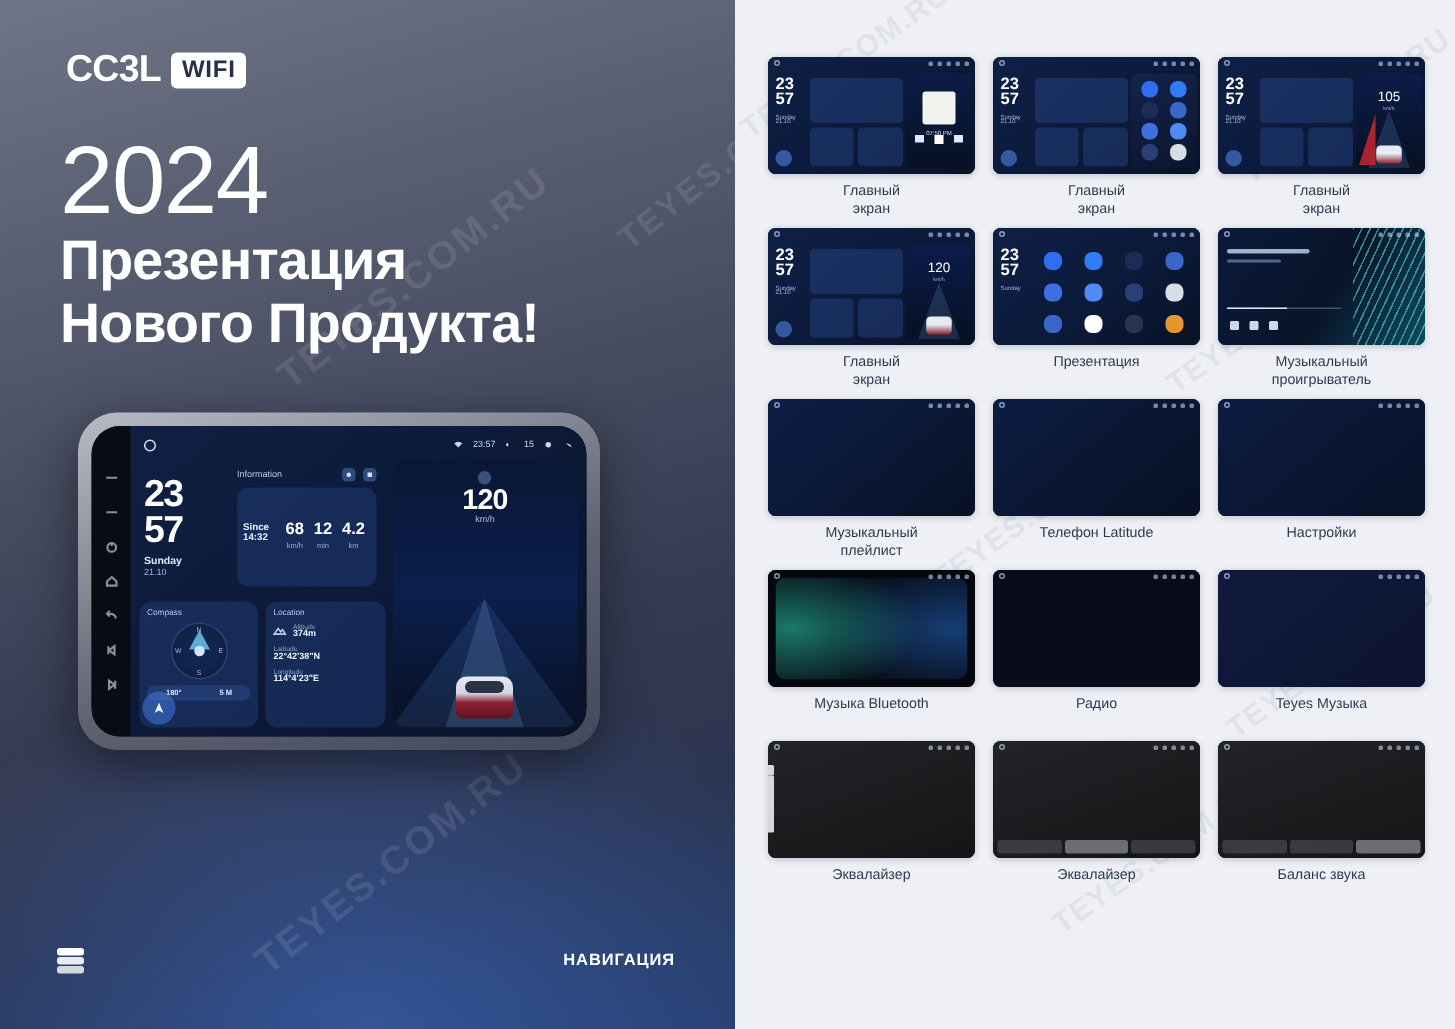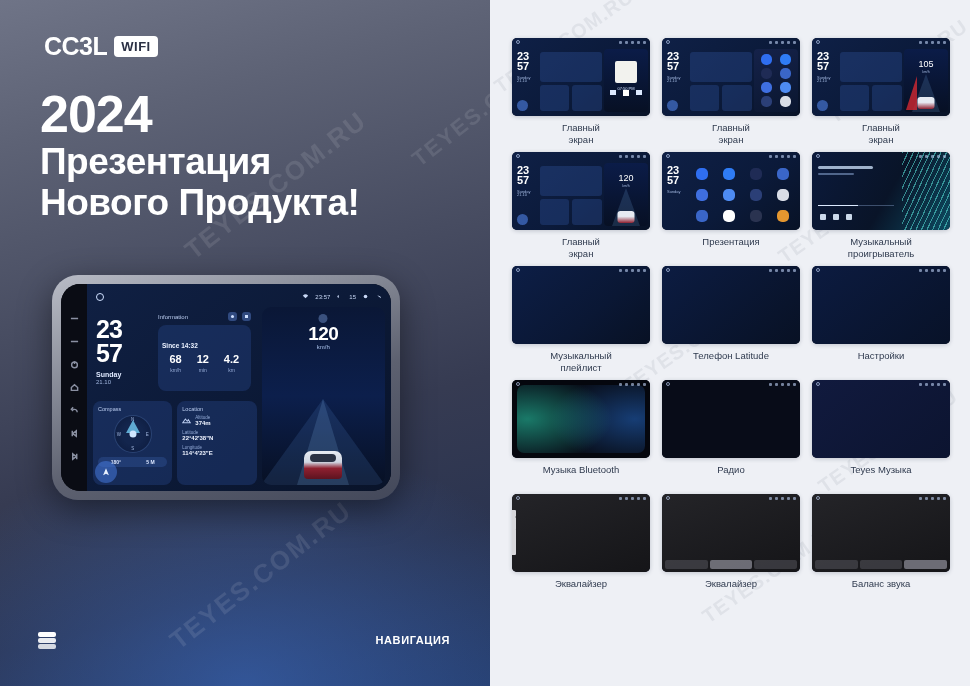--- a/index.html
+++ b/index.html
@@ -22,26 +22,26 @@
     letter-spacing: 2px; font-weight: 700; transform: rotate(-38deg);
     pointer-events:none; white-space:nowrap;
   }
   .wm-a { top: 170px; left: 165px; }
   .wm-b { top: 560px; left: 150px; }
   .wm-c { top: 90px; left: 395px; font-size:22px; }
 
   .logo { position:absolute; top: 32px; left: 44px; display:flex; align-items:center; gap:7px; }
   .logo-text { font-size: 25px; font-weight: 800; color:#fff; letter-spacing: -0.5px; }
   .logo-badge {
-    background:#fff; color:#2b3044; font-size:13px; font-weight:800;
+    background:#fff; color:#2b3044; font-size:16px; font-weight:800;
     padding: 3px 7px 3px 7px; border-radius: 4px; letter-spacing: .5px;
   }
 
   .headline { position:absolute; top: 88px; left: 40px; }
-  .h-year { font-size: 52px; font-weight: 700; color:#fff; line-height: 1.02; letter-spacing:-1px; }
+  .h-year { font-size: 64px; font-weight: 400; color:#fff; line-height: 1.02; letter-spacing:-1px; }
   .h-l1, .h-l2 { font-size: 37px; font-weight: 800; color:#fff; line-height: 1.12; letter-spacing:-0.5px; }
 
   
   .dash {
     position:absolute; left: 52px; top: 275px; width: 348px; height: 225px;
     border-radius: 26px;
     background: linear-gradient(160deg,#b9bcc6 0%, #8e929e 28%, #5d6170 60%, #43485a 100%);
     padding: 9px;
     box-shadow: 0 10px 34px rgba(0,0,0,.45);
   }
@@ -80,21 +80,21 @@
   .clock .day { color:#dfe9ff; font-size:7px; font-weight:700; margin-top:5px; }
   .clock .dt  { color:#9fb4dc; font-size:6px; margin-top:1px; }
   .info { flex:1; padding:5px 6px; display:flex; flex-direction:column; background:transparent; }
   .info-hd { display:flex; align-items:center; justify-content:space-between; }
   .info-hd .t { color:#b9cbee; font-size:6px; }
   .info-hd .btns { display:flex; gap:5px; }
   .chip { width:9px;height:9px;border-radius:3px;background:rgba(90,130,210,.45);
           display:flex;align-items:center;justify-content:center; }
   .chip svg{width:5px;height:5px;fill:#cfe0ff;}
   .info-box { flex:1; margin-top:4px; background: rgba(40,72,140,.38); border-radius:8px;
-              padding: 5px 4px; display:flex; flex-direction:column; justify-content:center; }
+              padding: 5px 4px; display:flex; flex-direction:row; align-items:center; justify-content:center; }
   .since { color:#eaf1ff; font-size:6.5px; font-weight:700; margin-bottom:5px; }
   .stats { display:flex; width:100%; justify-content:space-around; }
   .stat { text-align:center; }
   .stat .v { color:#fff; font-size:11px; font-weight:700; line-height:1; }
   .stat .u { color:#95abd6; font-size:5px; margin-top:2px; }
 
   .scr-bot { flex:1; display:flex; gap:5px; }
   .compass, .location { flex:1; background: rgba(40,72,140,.38); border-radius:8px; padding:5px; }
   .cl-t { color:#b9cbee; font-size:5.5px; margin-bottom:3px; }
   .dial { width:38px;height:38px;border-radius:50%;margin:0 auto;position:relative;

